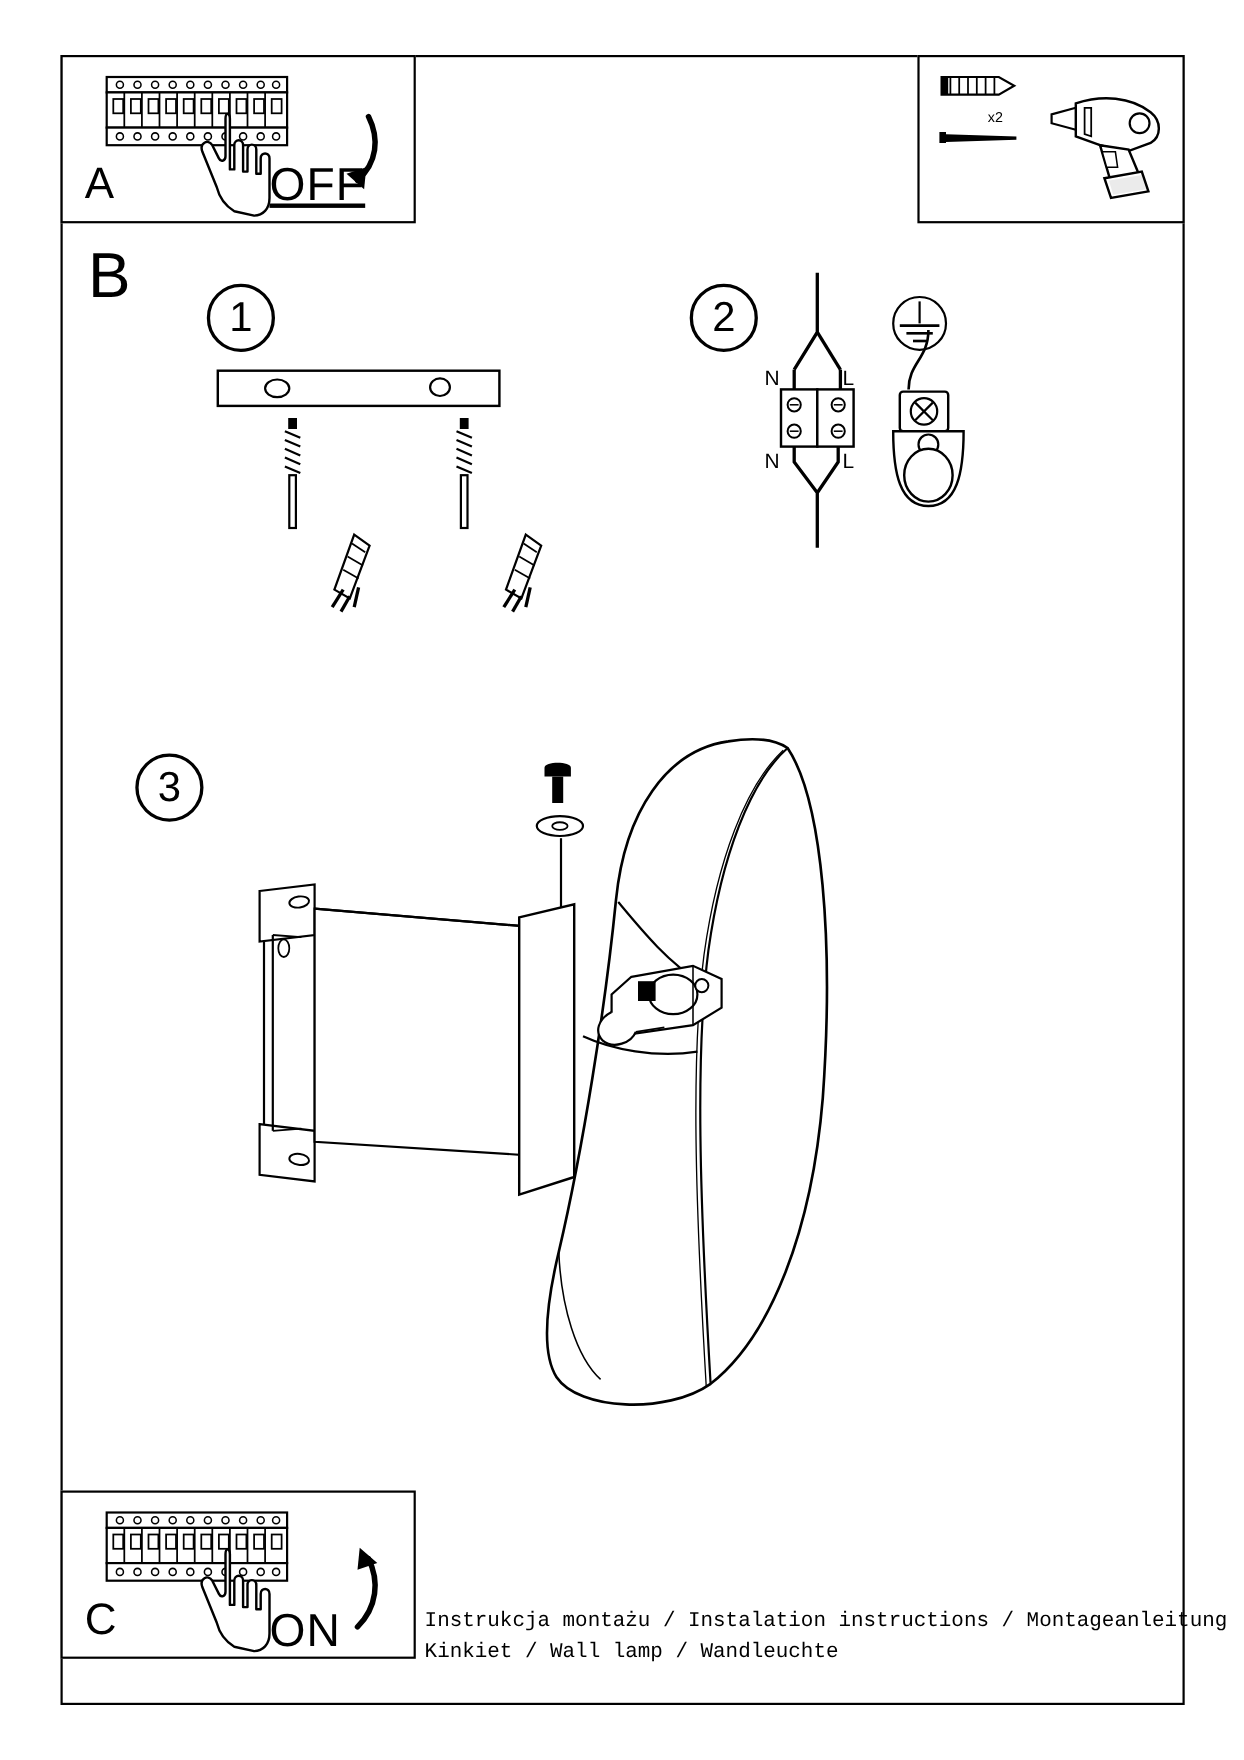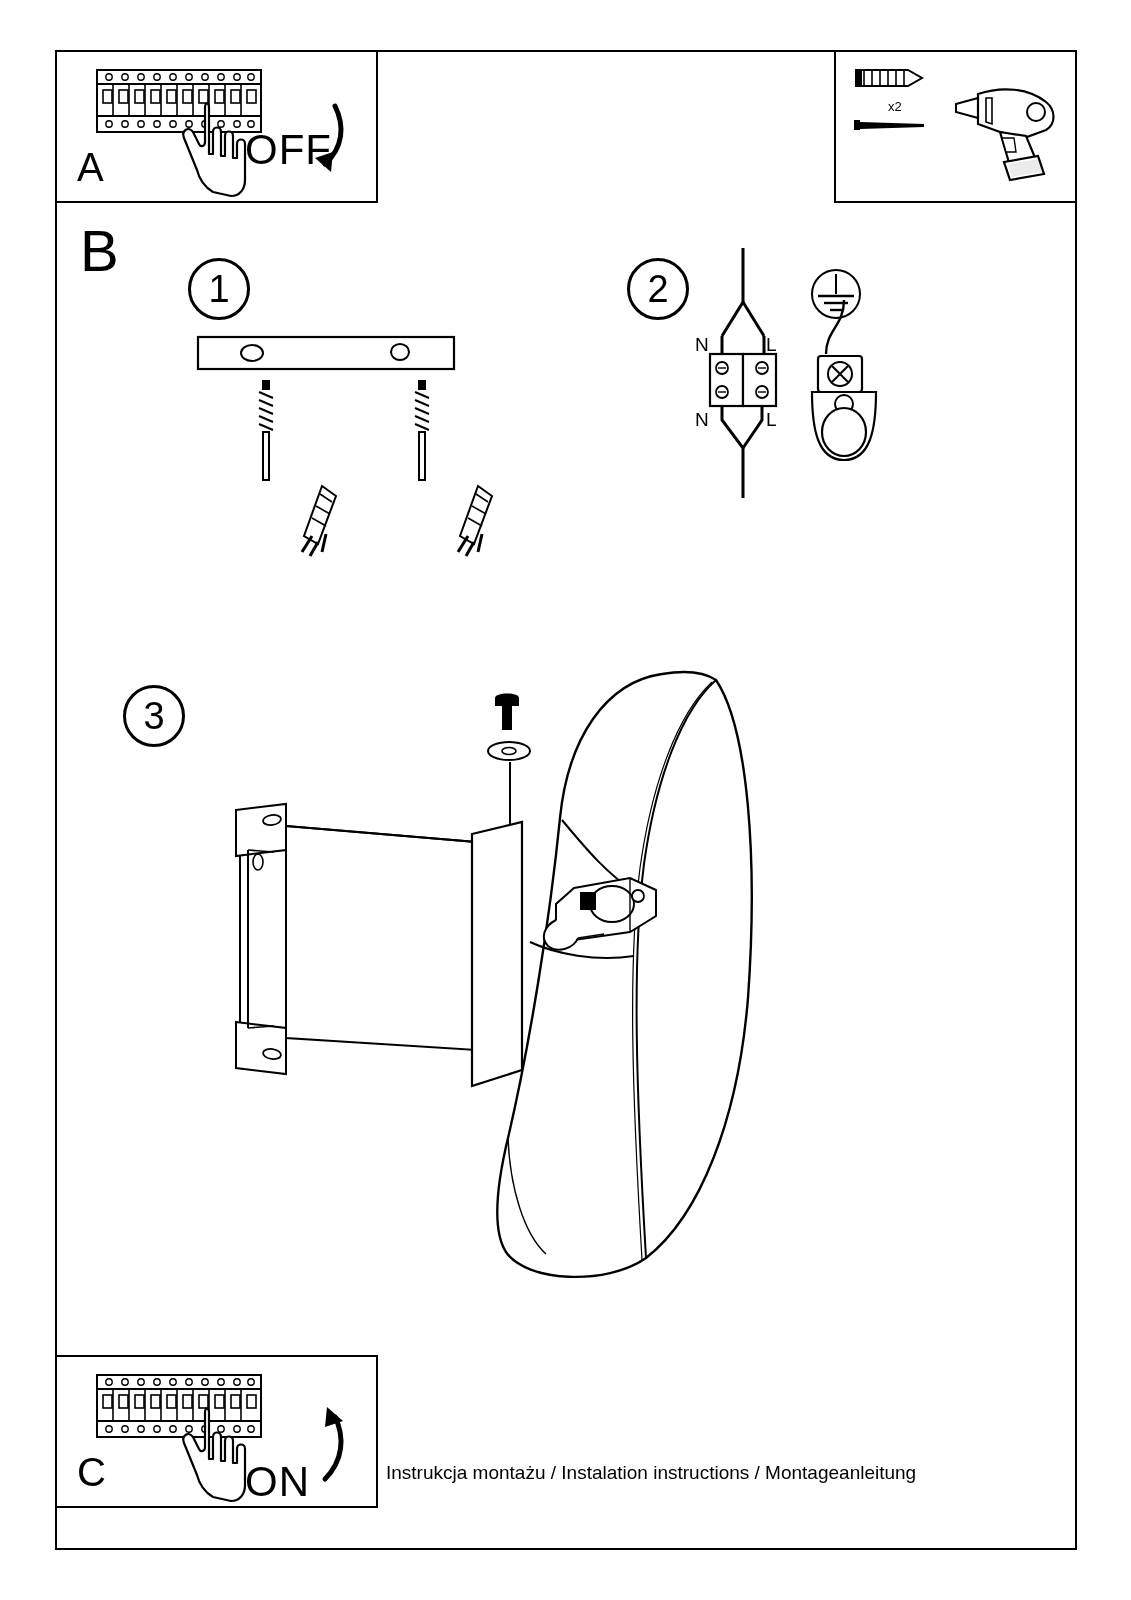--- a/index.html
+++ b/index.html
@@ -60,45 +60,47 @@
     display: flex;
     align-items: center;
     justify-content: center;
     font-size: 38px;
     background: #fff;
   }
   .tiny-label {
     position: absolute;
     font-size: 13px;
     line-height: 1;
+    margin-left: 10px;
   }
   .nl-label {
     position: absolute;
     font-size: 19px;
     line-height: 1;
   }
   .caption {
     position: absolute;
     font-size: 19px;
     line-height: 26px;
     white-space: nowrap;
+    font-family: Liberation Mono, monospace;
   }
   svg { display: block; overflow: visible; }
   .abs { position: absolute; }
 </style>
 </head>
 <body>
 
 <div id="sheet">
 
   <div class="frame"></div>
 
   <div class="box" style="left:55px; top:50px; width:323px; height:153px;">
     <span class="step-letter" style="left:20px; top:95px;">A</span>
-    <span class="word" style="left:188px; top:77px;">OFF</span>
+    <span class="word" style="left:188px; top:95px;text-decoration:underline;">OFF</span>
 
     <div class="abs" style="left:38px; top:10px;">
       <svg width="170" height="90" viewBox="0 0 170 90">
         <rect x="2" y="8" width="164" height="14" fill="#fff" stroke="#000" stroke-width="2"></rect>
         <g stroke="#000" stroke-width="1.4" fill="#fff">
           <circle cx="14" cy="15" r="3.2"></circle>
             <circle cx="30" cy="15" r="3.2"></circle>
             <circle cx="46" cy="15" r="3.2"></circle>
           <circle cx="62" cy="15" r="3.2"></circle>
             <circle cx="78" cy="15" r="3.2"></circle>
@@ -452,14 +454,15 @@
 
     <div class="abs" style="left:232px; top:46px;">
       <svg width="60" height="85" viewBox="0 0 60 85">
         <path d="M36 76 C54 58 56 34 46 14" fill="none" stroke="#000" stroke-width="5" stroke-linecap="round"></path>
         <path d="M38 4 L54 18 L36 24 Z" fill="#000"></path>
       </svg>
     </div>
   </div>
 
   <div class="caption" style="left:386px; top:1460px;">Instrukcja montażu / Instalation instructions / Montageanleitung</div>
+  <div class="caption" style="left:386px; top:1488px;">Kinkiet  / Wall lamp / Wandleuchte</div>
 
 </div>
 
 </body></html>

